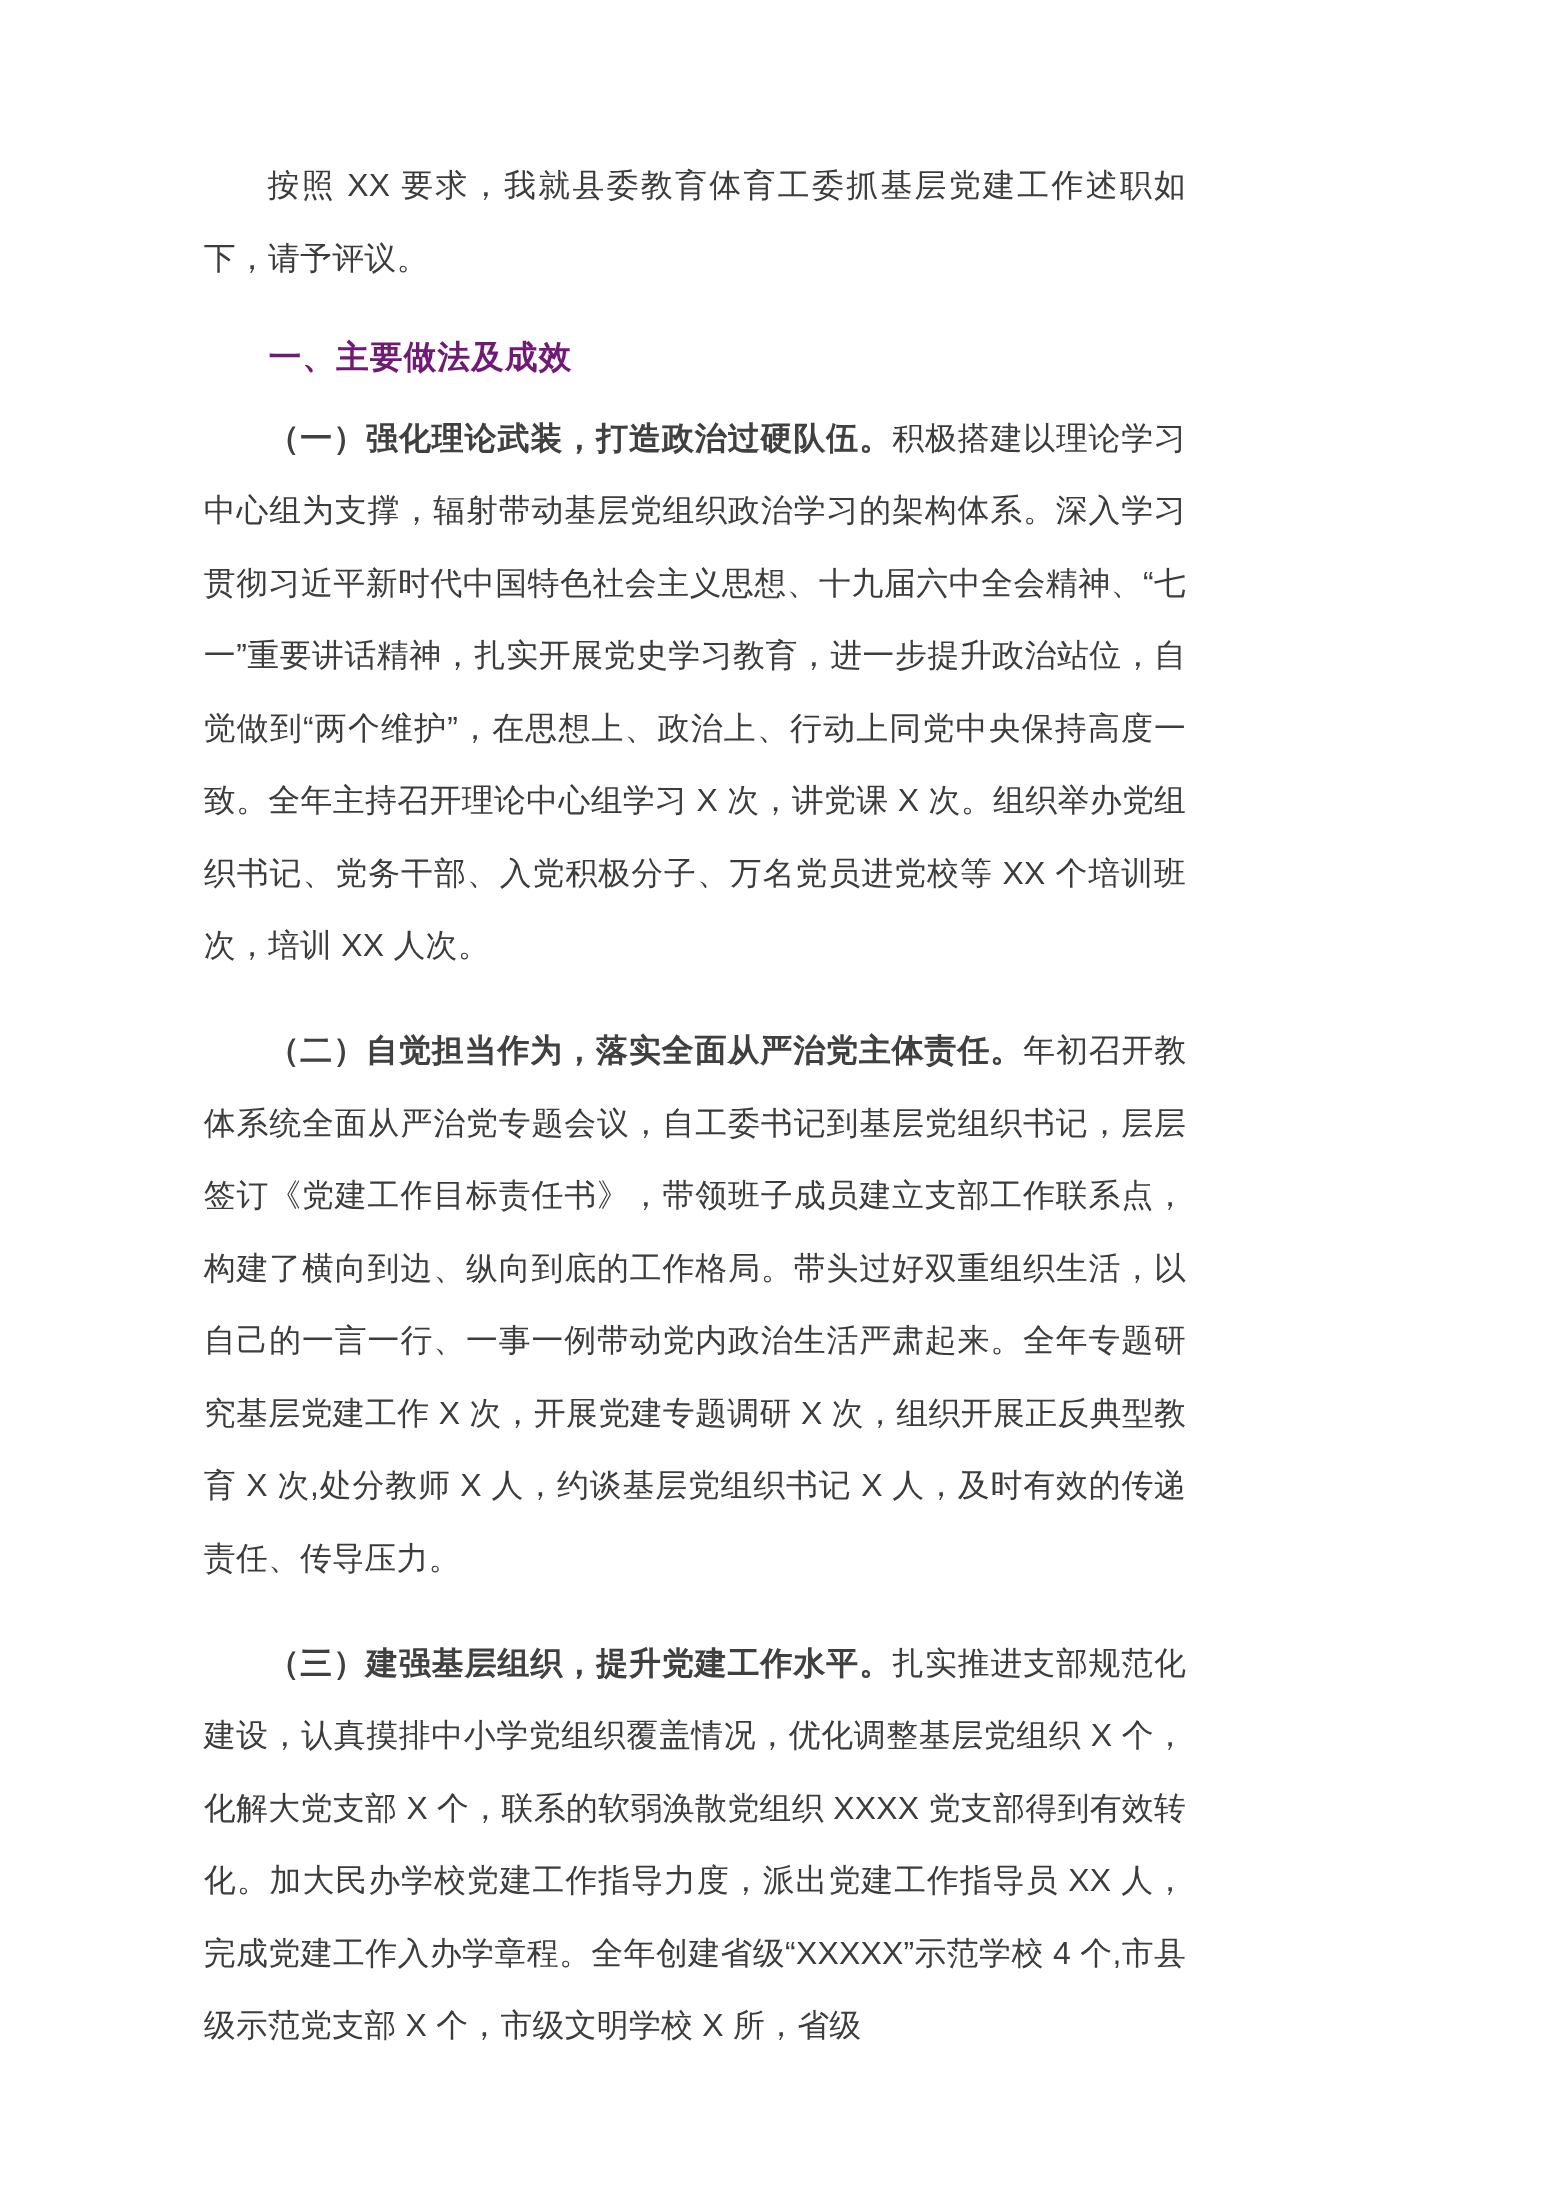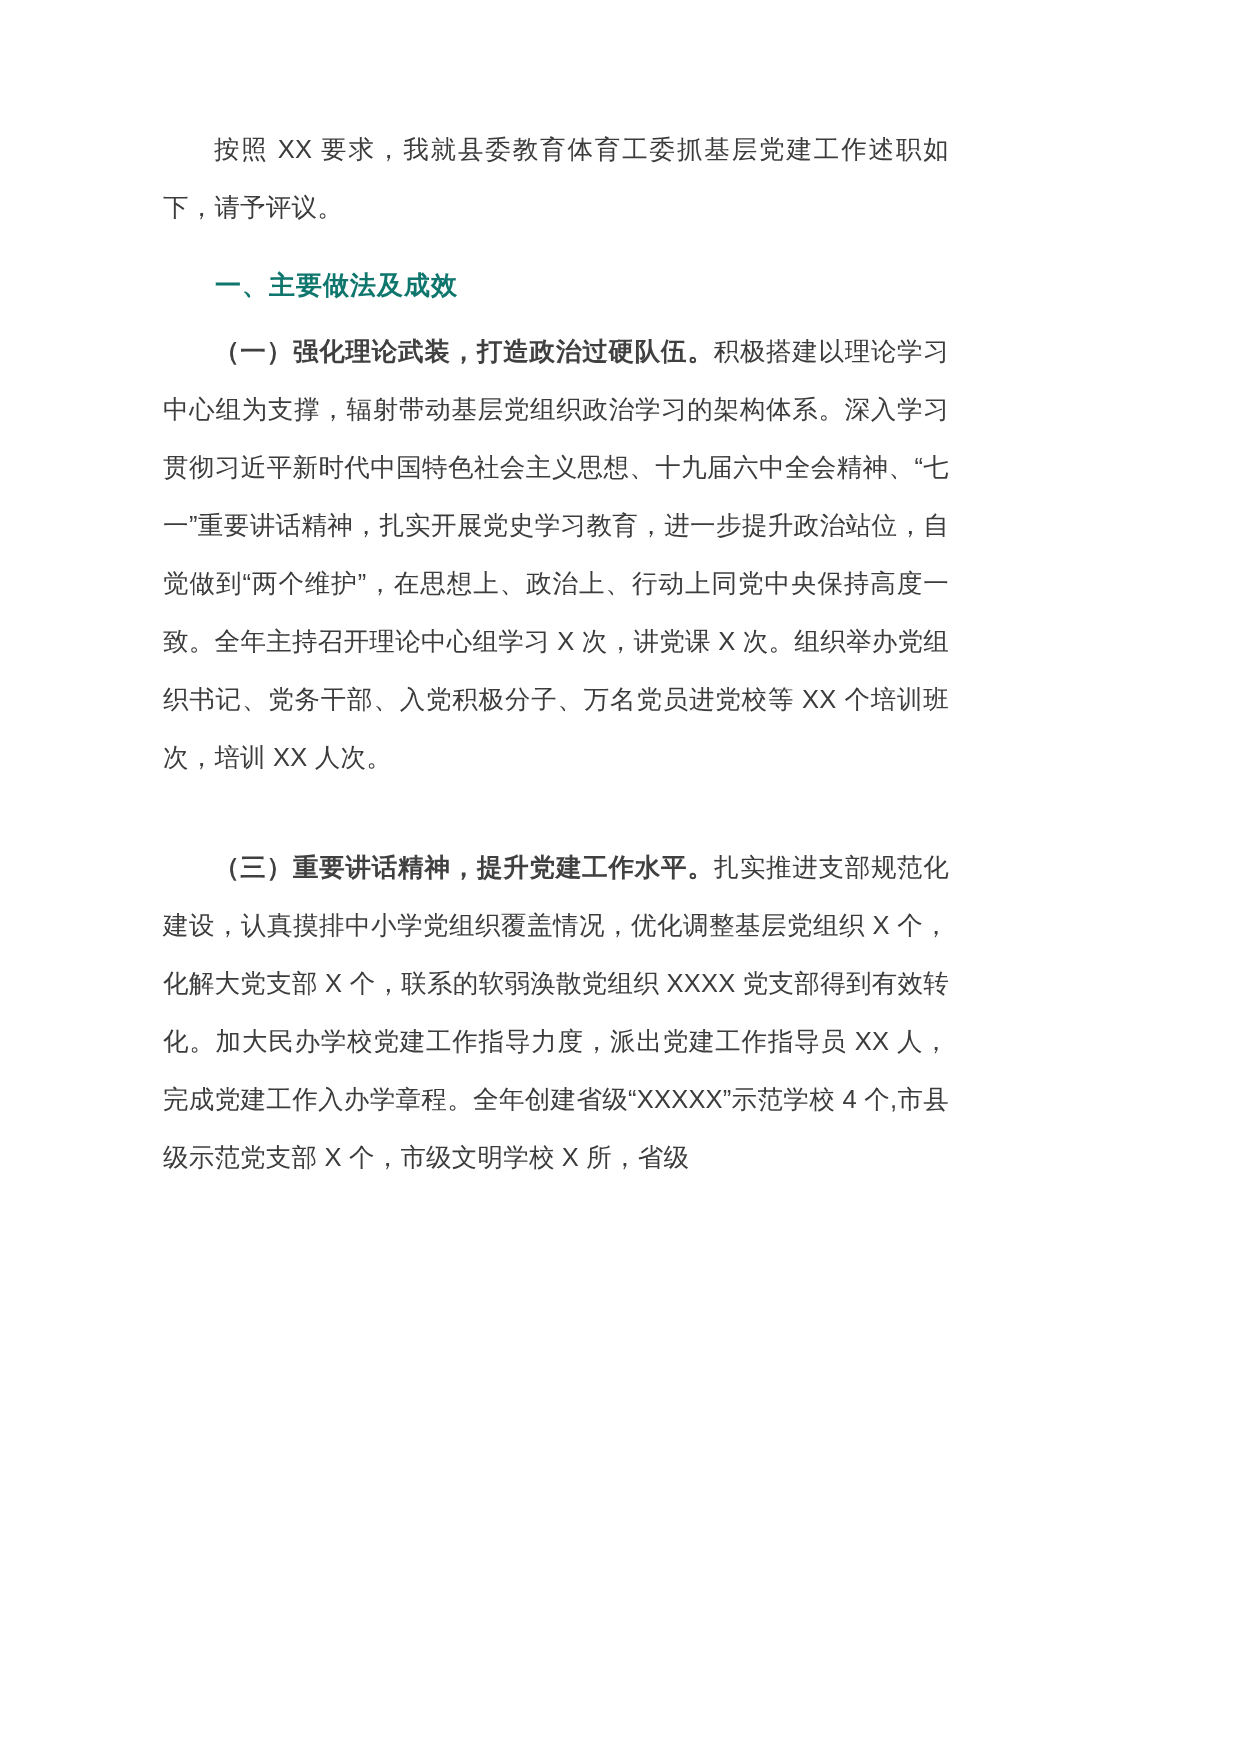--- a/index.html
+++ b/index.html
@@ -37,21 +37,21 @@
   }
   .para.indent {
     text-indent: 2em;
   }
   .gap-sm { height: 14px; }
   .gap-md { height: 26px; }
 
   .h1 {
     font-size: 26px;
     line-height: 46px;
-    color: #0f766e;
+    color: #701a75;
     font-weight: bold;
     margin: 0;
     text-indent: 2em;
     letter-spacing: 1px;
   }
   .lead {
     font-weight: bold;
     color: #404040;
     letter-spacing: 0.3px;
   }
@@ -68,19 +68,20 @@
     <div class="gap-md"></div>
 
     <h1 class="h1">一、主要做法及成效</h1>
 
     <div class="gap-sm"></div>
 
     <p class="para indent"><span class="lead runon">（一）强化理论武装，打造政治过硬队伍。</span><span class="runon">积极搭建以理论学习中心组为支撑，辐射带动基层党组织政治学习的架构体系。深入学习贯彻习近平新时代中国特色社会主义思想、十九届六中全会精神、“七一”重要讲话精神，扎实开展党史学习教育，进一步提升政治站位，自觉做到“两个维护”，在思想上、政治上、行动上同党中央保持高度一致。全年主持召开理论中心组学习 X 次，讲党课 X 次。组织举办党组织书记、党务干部、入党积极分子、万名党员进党校等 XX 个培训班次，培训 XX 人次。</span></p>
 
     <div class="gap-md"></div>
 
+    <p class="para indent"><span class="lead runon">（二）自觉担当作为，落实全面从严治党主体责任。</span><span class="runon">年初召开教体系统全面从严治党专题会议，自工委书记到基层党组织书记，层层签订《党建工作目标责任书》，带领班子成员建立支部工作联系点，构建了横向到边、纵向到底的工作格局。带头过好双重组织生活，以自己的一言一行、一事一例带动党内政治生活严肃起来。全年专题研究基层党建工作 X 次，开展党建专题调研 X 次，组织开展正反典型教育 X 次,处分教师 X 人，约谈基层党组织书记 X 人，及时有效的传递责任、传导压力。</span></p>
 
     <div class="gap-md"></div>
 
-    <p class="para indent"><span class="lead runon">（三）重要讲话精神，提升党建工作水平。</span><span class="runon">扎实推进支部规范化建设，认真摸排中小学党组织覆盖情况，优化调整基层党组织 X 个，化解大党支部 X 个，联系的软弱涣散党组织 XXXX 党支部得到有效转化。加大民办学校党建工作指导力度，派出党建工作指导员 XX 人，完成党建工作入办学章程。全年创建省级“XXXXX”示范学校 4 个,市县级示范党支部 X 个，市级文明学校 X 所，省级</span></p>
+    <p class="para indent"><span class="lead runon">（三）建强基层组织，提升党建工作水平。</span><span class="runon">扎实推进支部规范化建设，认真摸排中小学党组织覆盖情况，优化调整基层党组织 X 个，化解大党支部 X 个，联系的软弱涣散党组织 XXXX 党支部得到有效转化。加大民办学校党建工作指导力度，派出党建工作指导员 XX 人，完成党建工作入办学章程。全年创建省级“XXXXX”示范学校 4 个,市县级示范党支部 X 个，市级文明学校 X 所，省级</span></p>
 
   </div>
 </div>
 
 </body></html>

